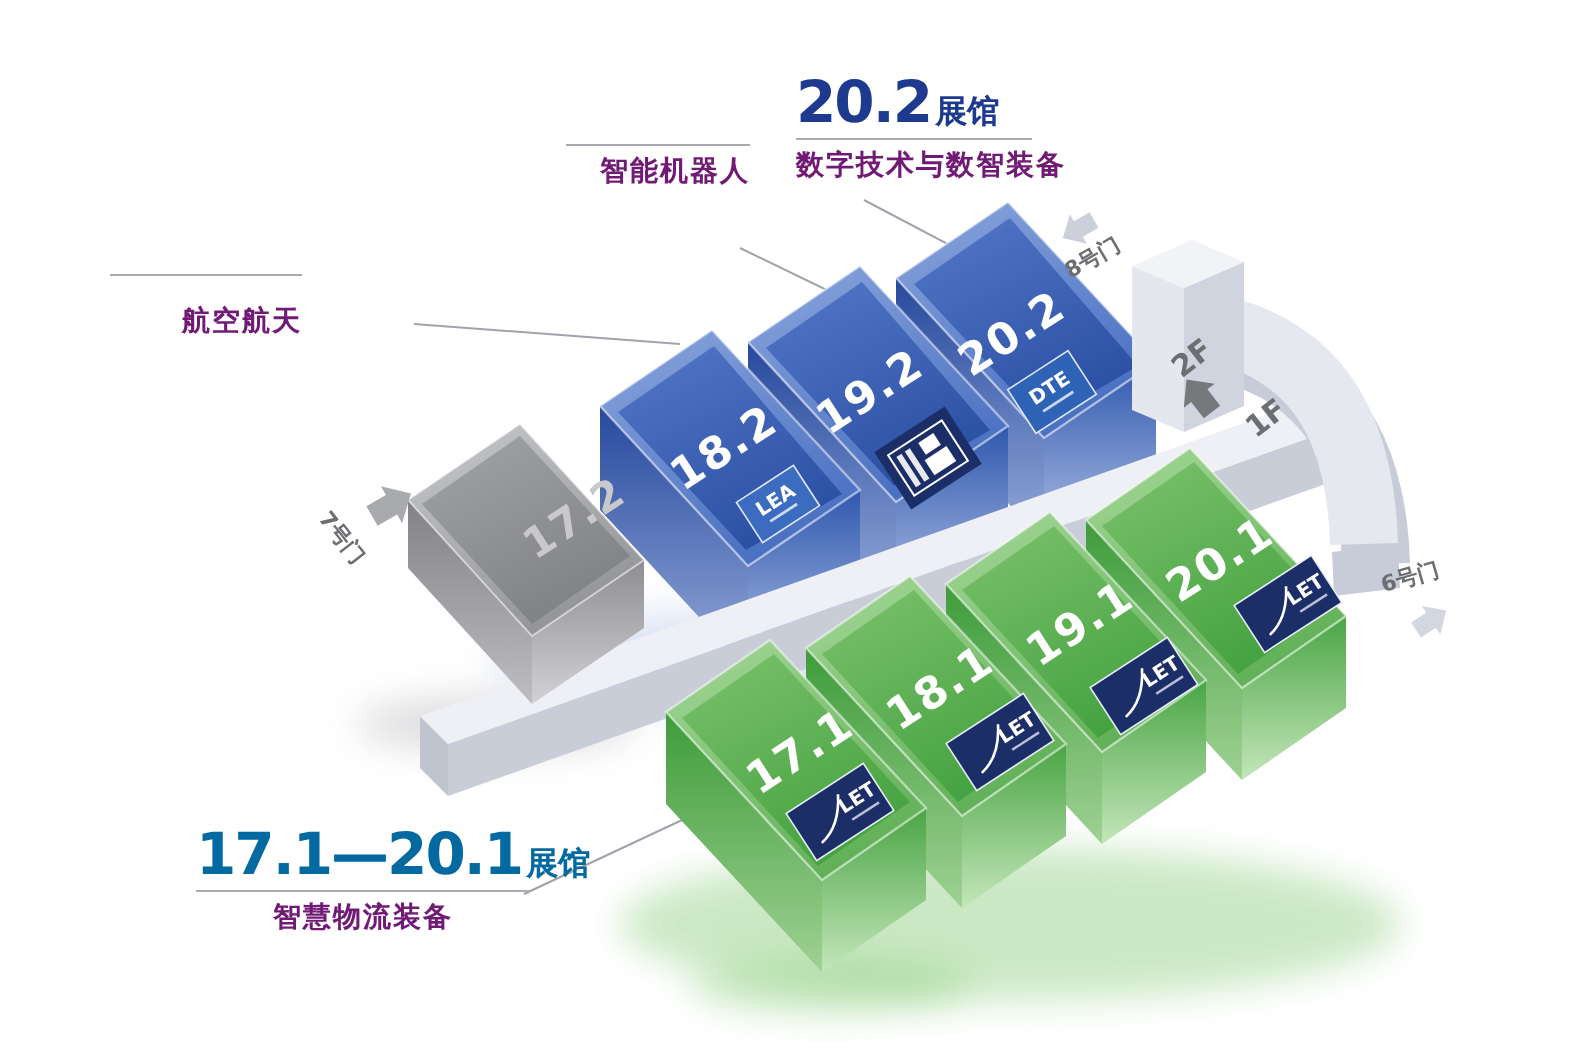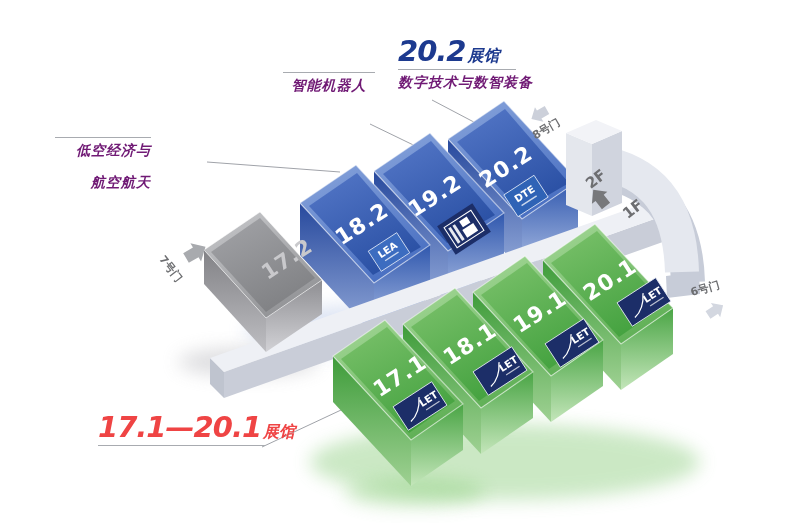--- a/index.html
+++ b/index.html
@@ -17,28 +17,28 @@
   .b-left{fill:url(#gBlueLeft);}
   .b-right{fill:url(#gBlueRight);}
   .g-top{fill:url(#gGreenTop);stroke:#ffffff;stroke-opacity:.5;stroke-width:1.2;}
   .g-inner{fill:url(#gGreenInner);}
   .g-left{fill:url(#gGreenLeft);}
   .g-right{fill:url(#gGreenRight);}
   .x-top{fill:url(#gGrayTop);stroke:#ffffff;stroke-opacity:.5;stroke-width:1;}
   .x-inner{fill:url(#gGrayInner);}
   .x-left{fill:url(#gGrayLeft);}
   .x-right{fill:url(#gGrayRight);}
-  .callout{position:absolute;font-style:italic;}
+  .callout{position:absolute;}
   .callout .title{white-space:nowrap;font-weight:bold;color:#1d3a8f;}
   .callout .num{font-size:29px;letter-spacing:-1px;}
   .callout .hallword{font-size:16px;margin-left:2px;}
   .callout .rule{height:0;border-bottom:1px solid #a8abb0;margin-top:1px;}
   .callout .sub{font-weight:bold;color:#701a75;font-size:14px;margin-top:4px;
                 letter-spacing:1px;white-space:nowrap;}
-  .callout.green .title{color:#ef4444;}
+  .callout.green .title{color:#0369a1;}
 </style>
 </head>
 <body>
 
 <div class="stage">
 
 <svg width="790" height="530" viewBox="0 0 790 530">
   <defs>
     <filter id="soft" x="-60%" y="-60%" width="220%" height="220%">
       <feGaussianBlur stdDeviation="9"></feGaussianBlur>
@@ -239,27 +239,27 @@
 </svg>
 
 <div class="callout" style="left:398px;top:34px;width:118px;">
   <div class="title"><span class="num">20.2</span><span class="hallword">展馆</span></div>
   <div class="rule"></div>
   <div class="sub">数字技术与数智装备</div>
 </div>
 
 <div class="callout" style="left:283px;top:71px;width:92px;">
   <div class="rule"></div>
-  <div class="sub" style="text-align:center;">智能机器人</div>
+  <div class="sub" style="text-align:right;">智能机器人</div>
 </div>
 
 <div class="callout" style="left:55px;top:136px;width:96px;">
   <div class="rule"></div>
-  <div class="sub" style="text-align:right;">低空经济与</div>
   <div class="sub" style="text-align:right;margin-top:14px;">航空航天</div>
 </div>
 
 <div class="callout green" style="left:98px;top:410px;width:167px;">
   <div class="title"><span class="num">17.1—20.1</span><span class="hallword">展馆</span></div>
   <div class="rule"></div>
+  <div class="sub" style="text-align:center;">智慧物流装备</div>
 </div>
 
 </div>
 
 </body></html>

